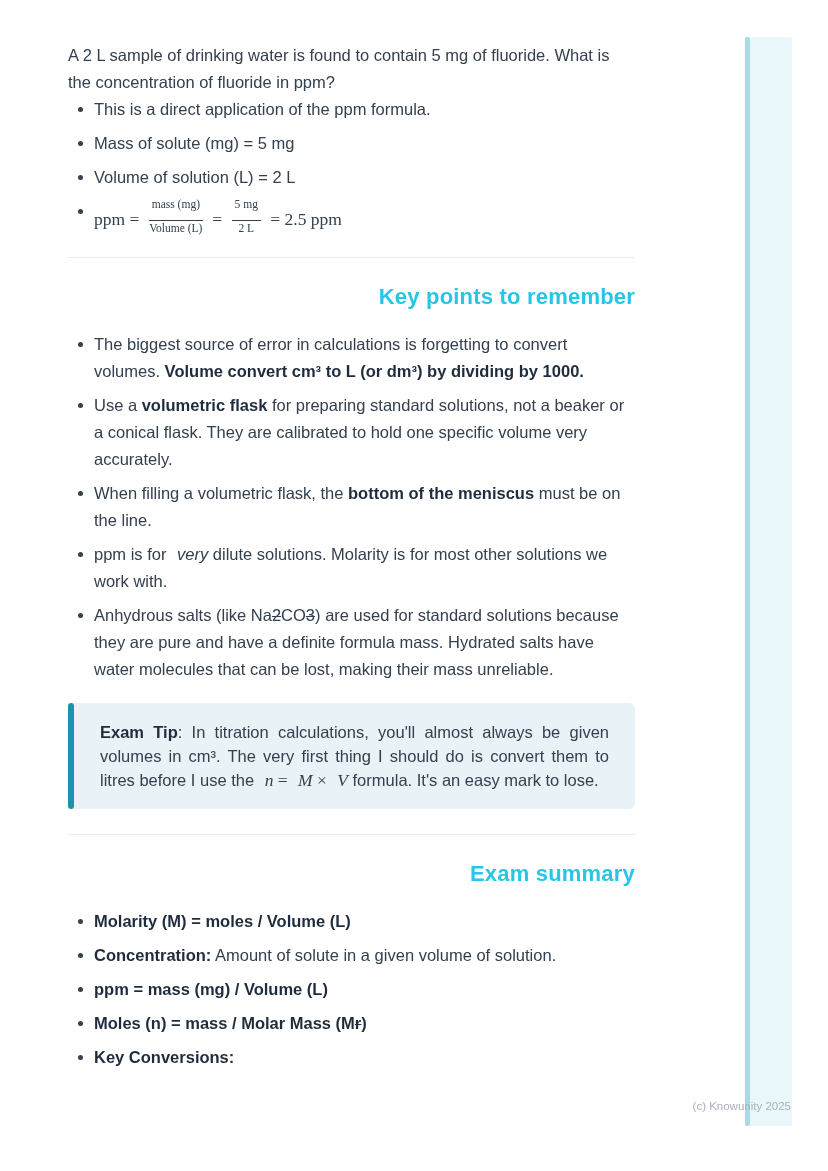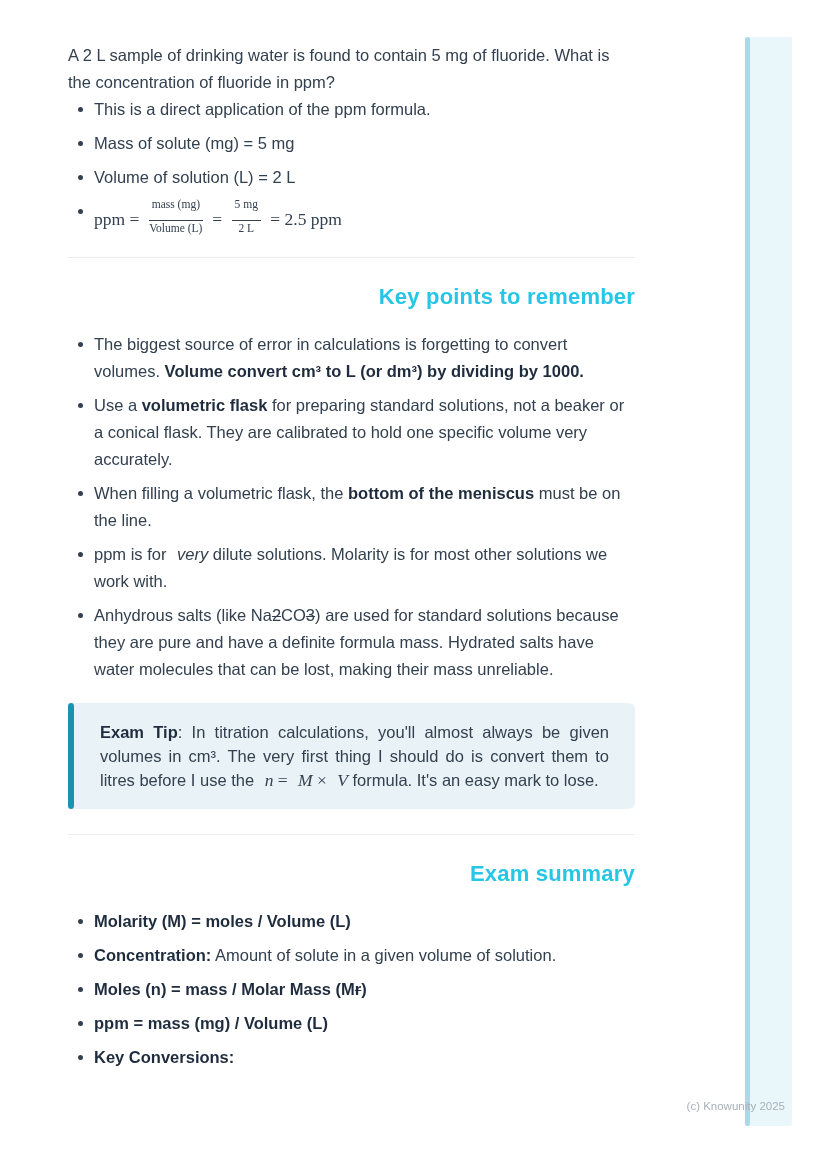--- a/index.html
+++ b/index.html
@@ -103,21 +103,21 @@
     left:0;top:0;bottom:0;
     width:6px;
     border-radius:4px;
     background:var(--tip-bar);
   }
   .sub-list{margin-top:2px;}
   .sub-list .li{margin-bottom:2px;}
   .sub-list .marker{width:29px;padding-left:13px;}
   .footer-note{
     position:absolute;
-    right:43px;
+    right:37px;
     top:1100px;
     font-size:11.5px;
     color:var(--footer-text);
     z-index:3;
   }
   .edge-stripe{
     position:absolute;
     left:745px;
     top:37px;
     width:47px;
@@ -225,27 +225,27 @@
       <div class="li">
         <span class="marker">
           <span class="dot"></span>
         </span>
         <span class="li-text"><span class="b">Concentration:</span><span> Amount of solute in a given volume of solution.</span></span>
       </div>
       <div class="li">
         <span class="marker">
           <span class="dot"></span>
         </span>
+        <span class="li-text"><span class="b">ppm = mass (mg) / Volume (L)</span></span>
+      </div>
+      <div class="li">
+        <span class="marker">
+          <span class="dot"></span>
+        </span>
         <span class="li-text"><span class="b">Moles (n) = mass / Molar Mass (M</span><span class="b st">r</span><span class="b">)</span></span>
-      </div>
-      <div class="li">
-        <span class="marker">
-          <span class="dot"></span>
-        </span>
-        <span class="li-text"><span class="b">ppm = mass (mg) / Volume (L)</span></span>
       </div>
       <div class="li">
         <span class="marker">
           <span class="dot"></span>
         </span>
         <span class="li-text"><span class="b">Key Conversions:</span></span>
       </div>
     </div>
 
 </div>

